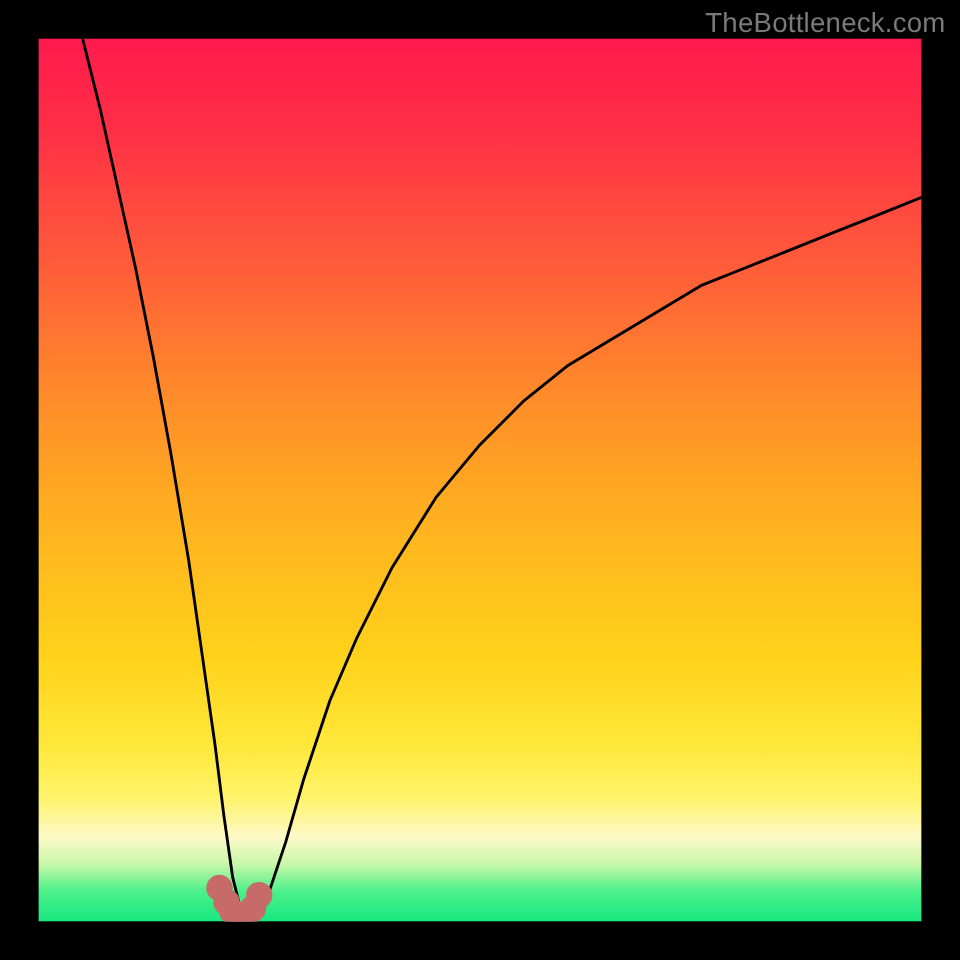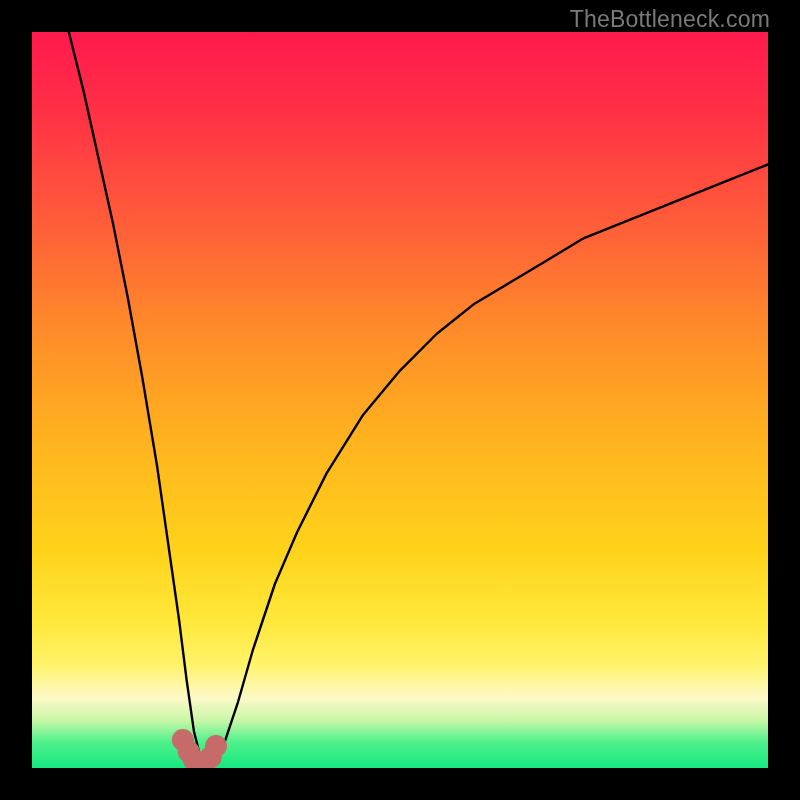--- a/index.html
+++ b/index.html
@@ -22,21 +22,21 @@
   .plot {
     position: absolute;
     left: 0;
     top: 0;
     width: 736px;
     height: 736px;
   }
   .watermark {
     position: absolute;
     top: 6px;
-    right: 30px;
+    right: 12px;
     color: #7a7a7a;
     font-size: 23px;
     font-weight: 400;
     letter-spacing: 0.2px;
     font-family: Arial, Helvetica, sans-serif;
   }
 </style>
 </head>
 <body>
 

